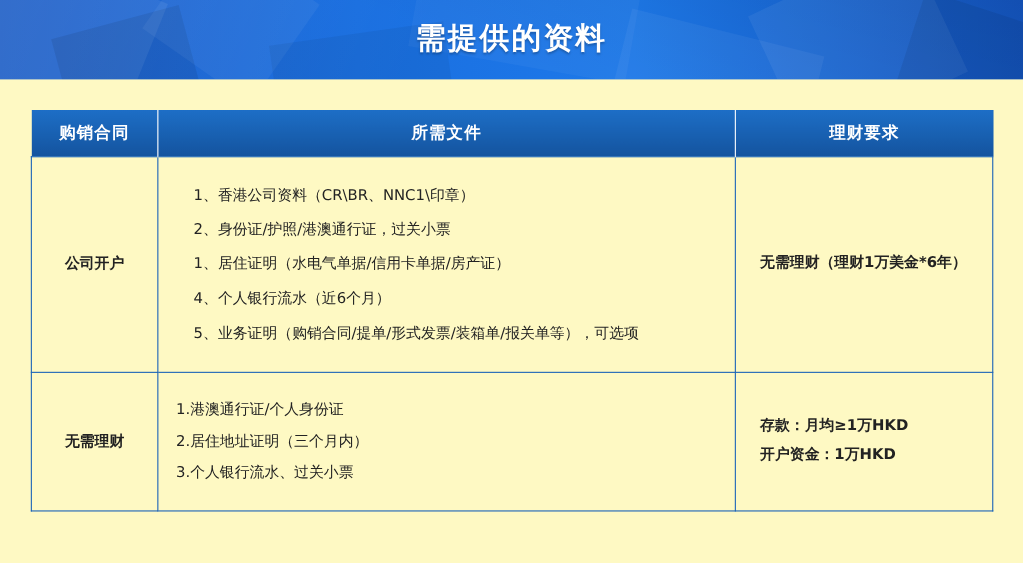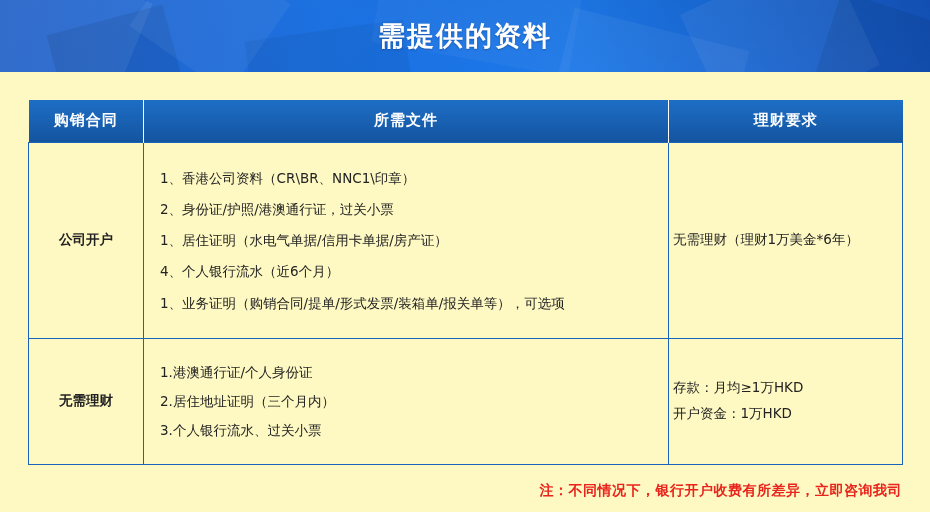--- a/index.html
+++ b/index.html
@@ -92,26 +92,27 @@
     font-weight: bold;
     font-size: 15px;
     margin-top: 40px;
   }
   .docs-cell { padding: 14px 0 14px 16px; }
   .docs-cell ul { list-style: none; }
   .docs-cell li {
     line-height: 1.5;
     color: #232323;
   }
-  .docs-cell.loose li { margin: 11px 0; }
+  .docs-cell.loose li { margin: 11px 16px; }
   .docs-cell.tight li { margin: 9px 0; }
   .req-cell {
-    padding: 10px 4px;
+    padding: 10px 22px;
     color: #232323;
     line-height: 1.9;
+    font-weight: bold;
   }
   .req-cell .line { display: block; }
   .req-center { text-align: left; }
   
   .footer-note {
     position: absolute;
     right: 28px;
     top: 482px;
     color: #e8241c;
     font-size: 14px;
@@ -154,21 +155,21 @@
       </thead>
       <tbody>
         <tr>
           <td class="cat-cell">公司开户</td>
           <td class="docs-cell loose">
             <ul>
               <li>1、香港公司资料（CR\BR、NNC1\印章）</li>
               <li>2、身份证/护照/港澳通行证，过关小票</li>
               <li>1、居住证明（水电气单据/信用卡单据/房产证）</li>
               <li>4、个人银行流水（近6个月）</li>
-              <li>1、业务证明（购销合同/提单/形式发票/装箱单/报关单等），可选项</li>
+              <li>5、业务证明（购销合同/提单/形式发票/装箱单/报关单等），可选项</li>
             </ul>
           </td>
           <td class="req-cell req-center">
             <span class="line">无需理财（理财1万美金*6年）</span>
           </td>
         </tr>
         <tr>
           <td class="cat-cell">无需理财</td>
           <td class="docs-cell tight">
             <ul>
@@ -179,15 +180,14 @@
           </td>
           <td class="req-cell req-center">
             <span class="line">存款：月均≥1万HKD</span>
             <span class="line">开户资金：1万HKD</span>
           </td>
         </tr>
       </tbody>
     </table>
   </div>
 
-  <div class="footer-note">注：不同情况下，银行开户收费有所差异，立即咨询我司</div>
 
 </div>
 
 </body></html>

